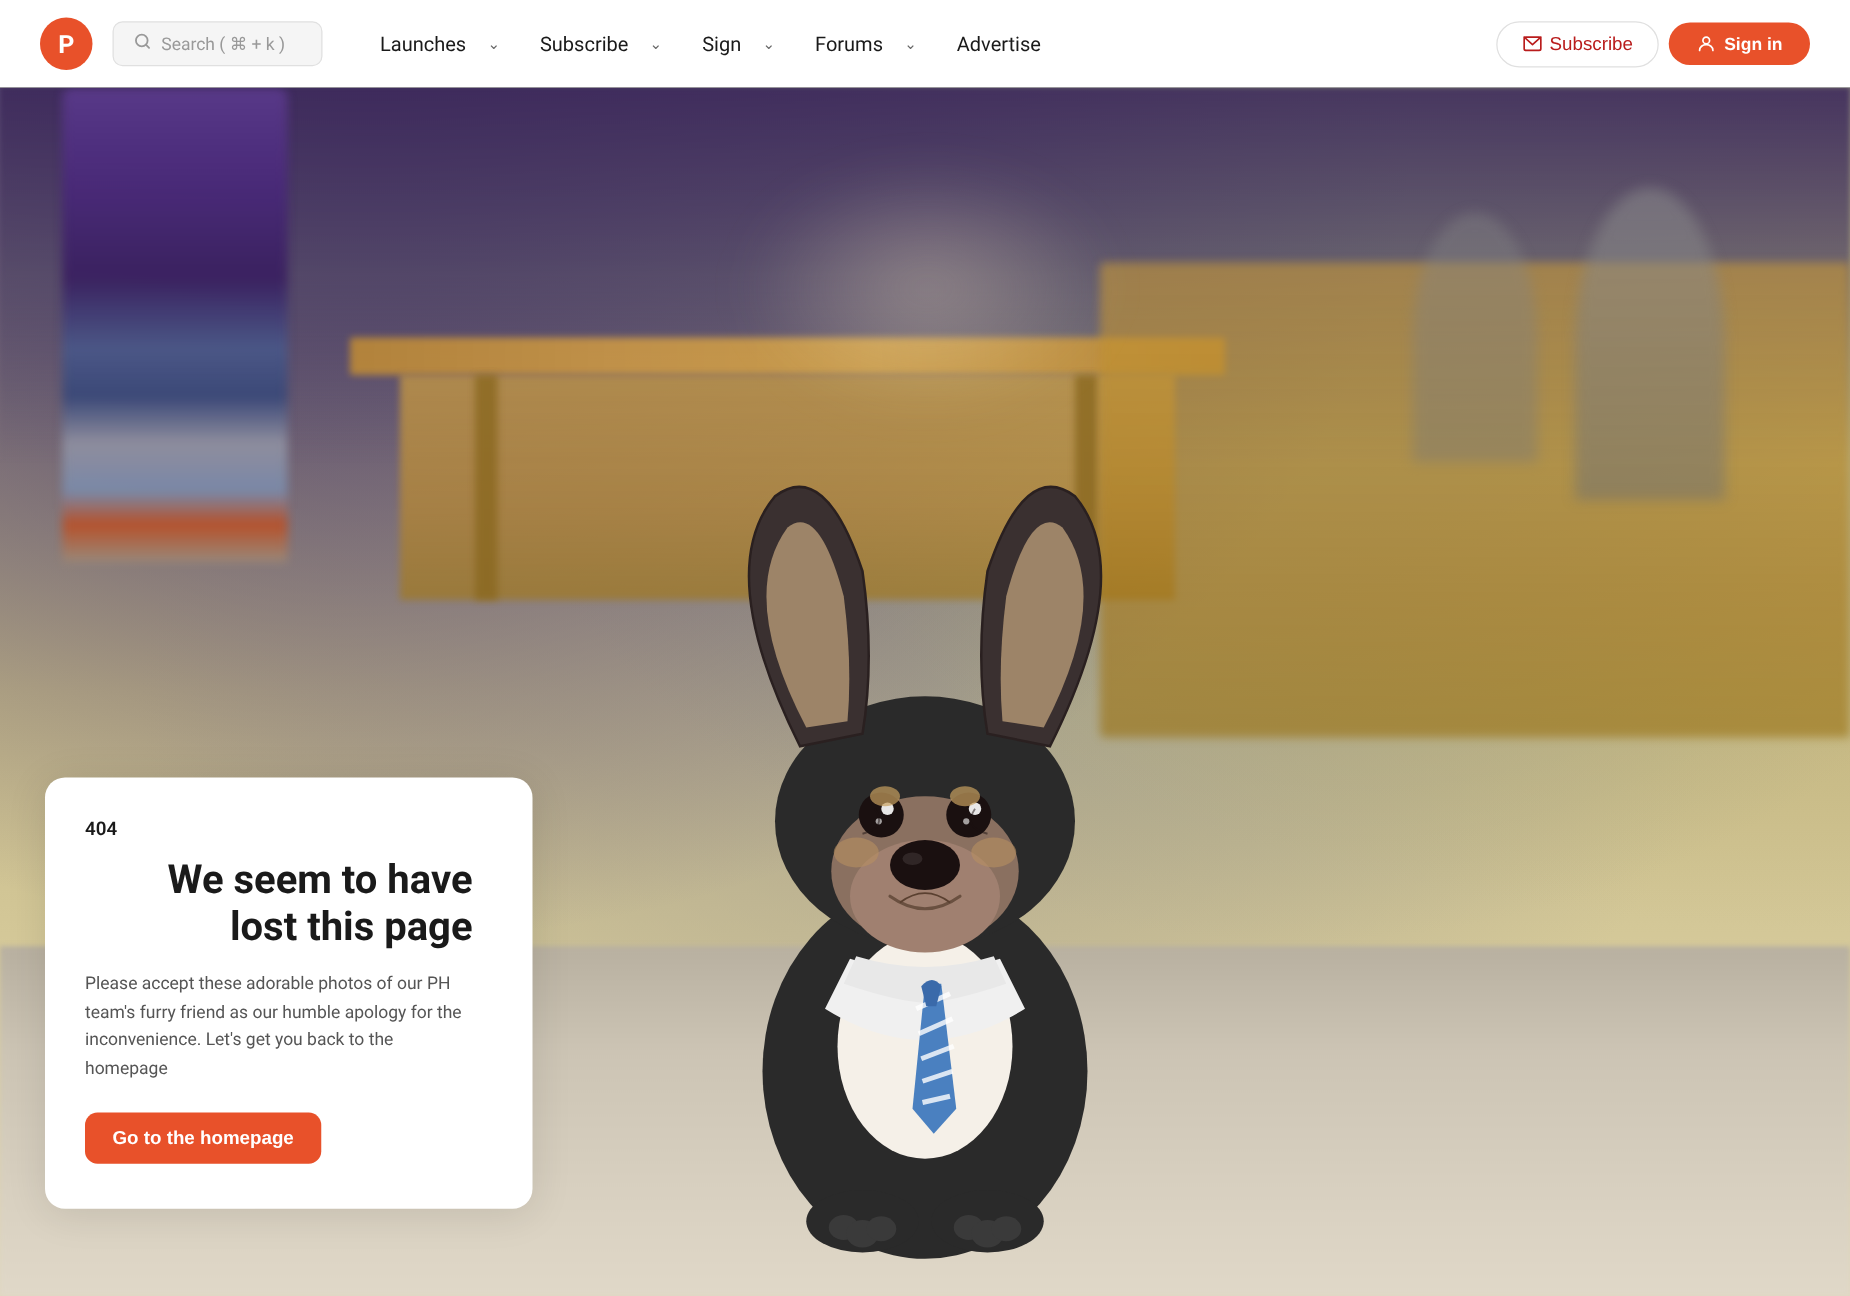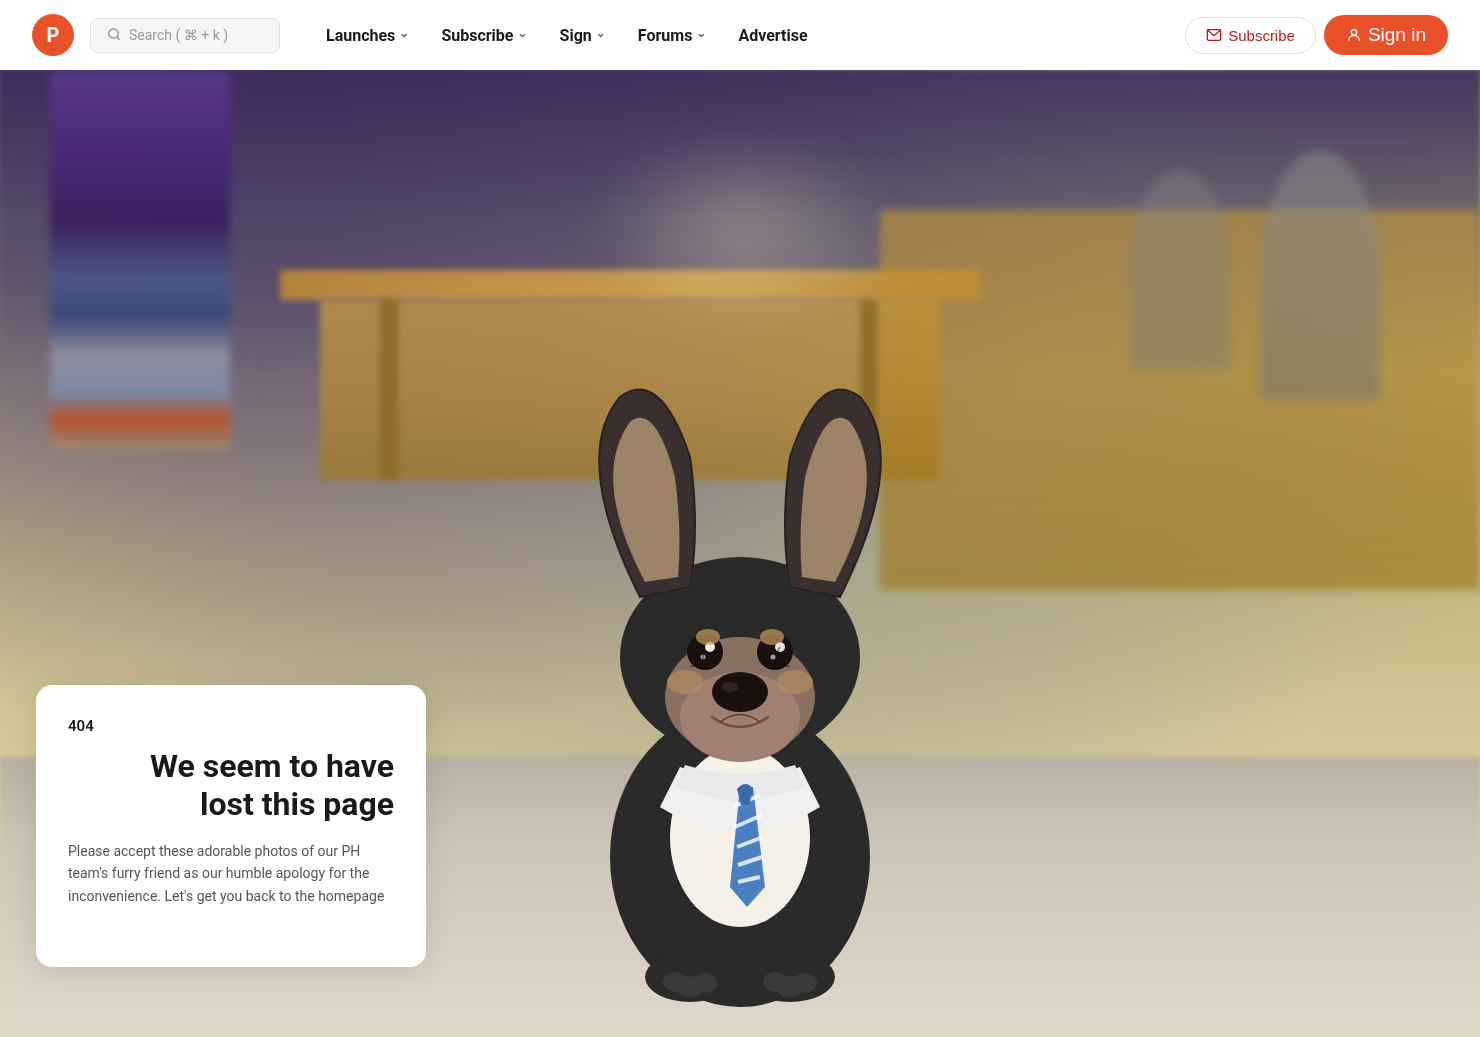--- a/index.html
+++ b/index.html
@@ -29,45 +29,45 @@
     }
     .search-bar {
       margin-left: 8px;
       display: flex;
       align-items: center;
       gap: 8px;
       background: #f5f5f5;
       border: 1px solid #e0e0e0;
       border-radius: 8px;
       padding: 8px 16px;
-      width: 190px;
+      width: 168px;
       cursor: text;
     }
     .search-icon-wrap {
       color: #999;
       font-size: 14px;
     }
     .search-text {
       font-size: 14px;
       color: #999;
     }
     .nav-links {
       display: flex;
       align-items: center;
       gap: 4px;
       margin-left: 24px;
     }
     .nav-item {
       display: flex;
-      align-items: flex-start;
-      gap: 4px;
+      align-items: center;
+      gap: 17px;
       padding: 8px 14px;
       border-radius: 8px;
       font-size: 16px;
-      font-weight: 700;
+      font-weight: 400;
       color: #1a1a1a;
       cursor: pointer;
       white-space: nowrap;
     }
     .nav-item .chevron { font-size: 12px; color: #666; }
     .nav-spacer { flex: 1; }
     .btn-subscribe {
       display: flex;
       align-items: center;
       gap: 6px;
@@ -80,22 +80,22 @@
       background: #fff;
       cursor: pointer;
       white-space: nowrap;
     }
     .btn-signin {
       display: flex;
       align-items: center;
       gap: 6px;
       border-radius: 24px;
       padding: 9px 22px;
-      font-size: 19px;
-      font-weight: 400;
+      font-size: 14px;
+      font-weight: 700;
       color: #fff;
       background: #e8512a;
       cursor: pointer;
       white-space: nowrap;
       border: none;
       text-align: center;
     }
 
     
     .hero-bg {
@@ -135,21 +135,21 @@
     }
 
     
     .card-404 {
       position: absolute;
       bottom: 70px;
       left: 36px;
       width: 390px;
       background: #fff;
       border-radius: 16px;
-      padding: 32px 32px 36px 32px;
+      padding: 32px 48px 36px 32px;
       box-shadow: 0 4px 32px rgba(0,0,0,0.10);
       z-index: 50;
     }
     .code-404 {
       font-size: 15px;
       font-weight: 600;
       color: #1a1a1a;
       margin-bottom: 12px;
     }
     .title-404 {
@@ -341,13 +341,16 @@
   </div>
 </div>
 
 <div class="card-404">
   <div class="code-404">404</div>
   <h1 class="title-404">
     <span>We seem to have</span><br>
     <span>lost this page</span>
   </h1>
   <p class="desc-404">Please accept these adorable photos of our PH team's furry friend as our humble apology for the inconvenience. Let's get you back to the homepage</p>
+  <button class="btn-homepage">
+    <span>Go to the homepage</span>
+  </button>
 </div>
 
 </body></html>

